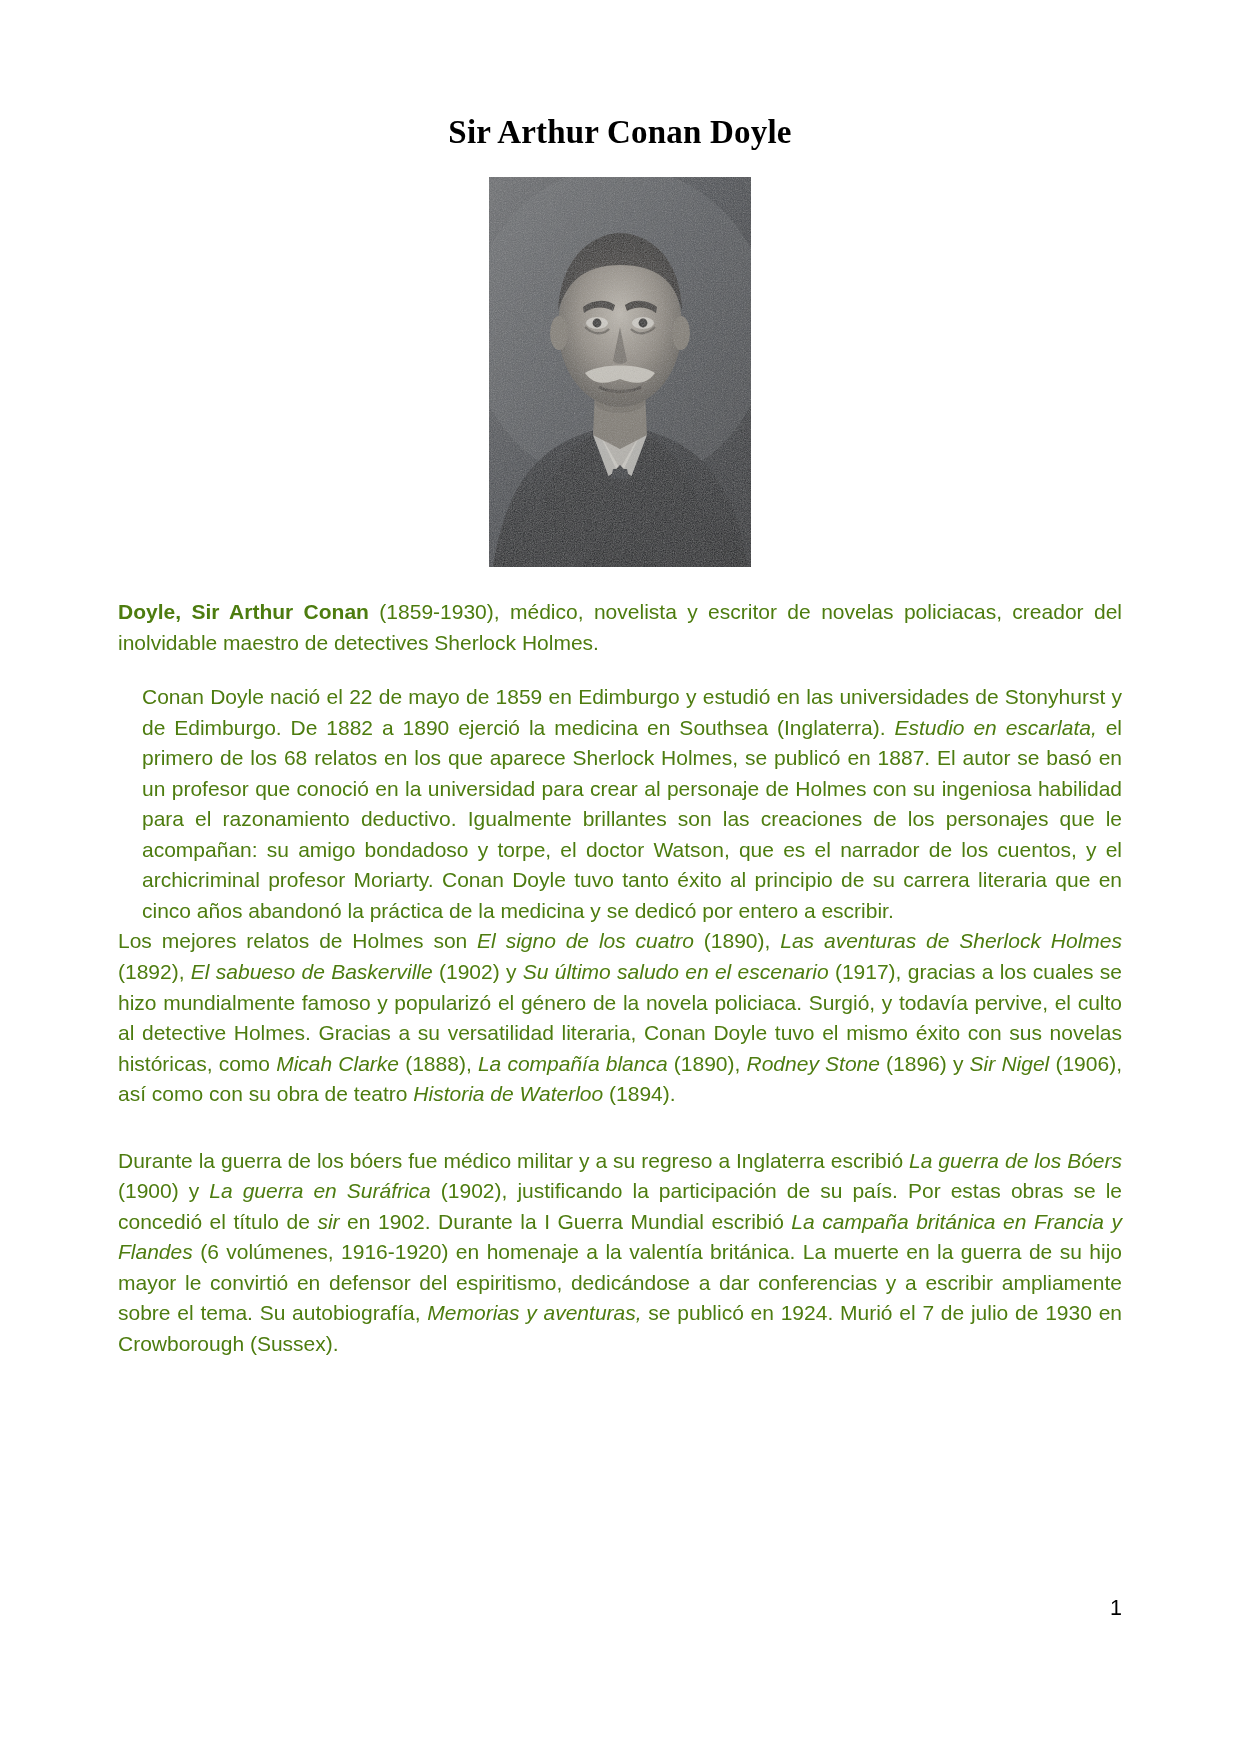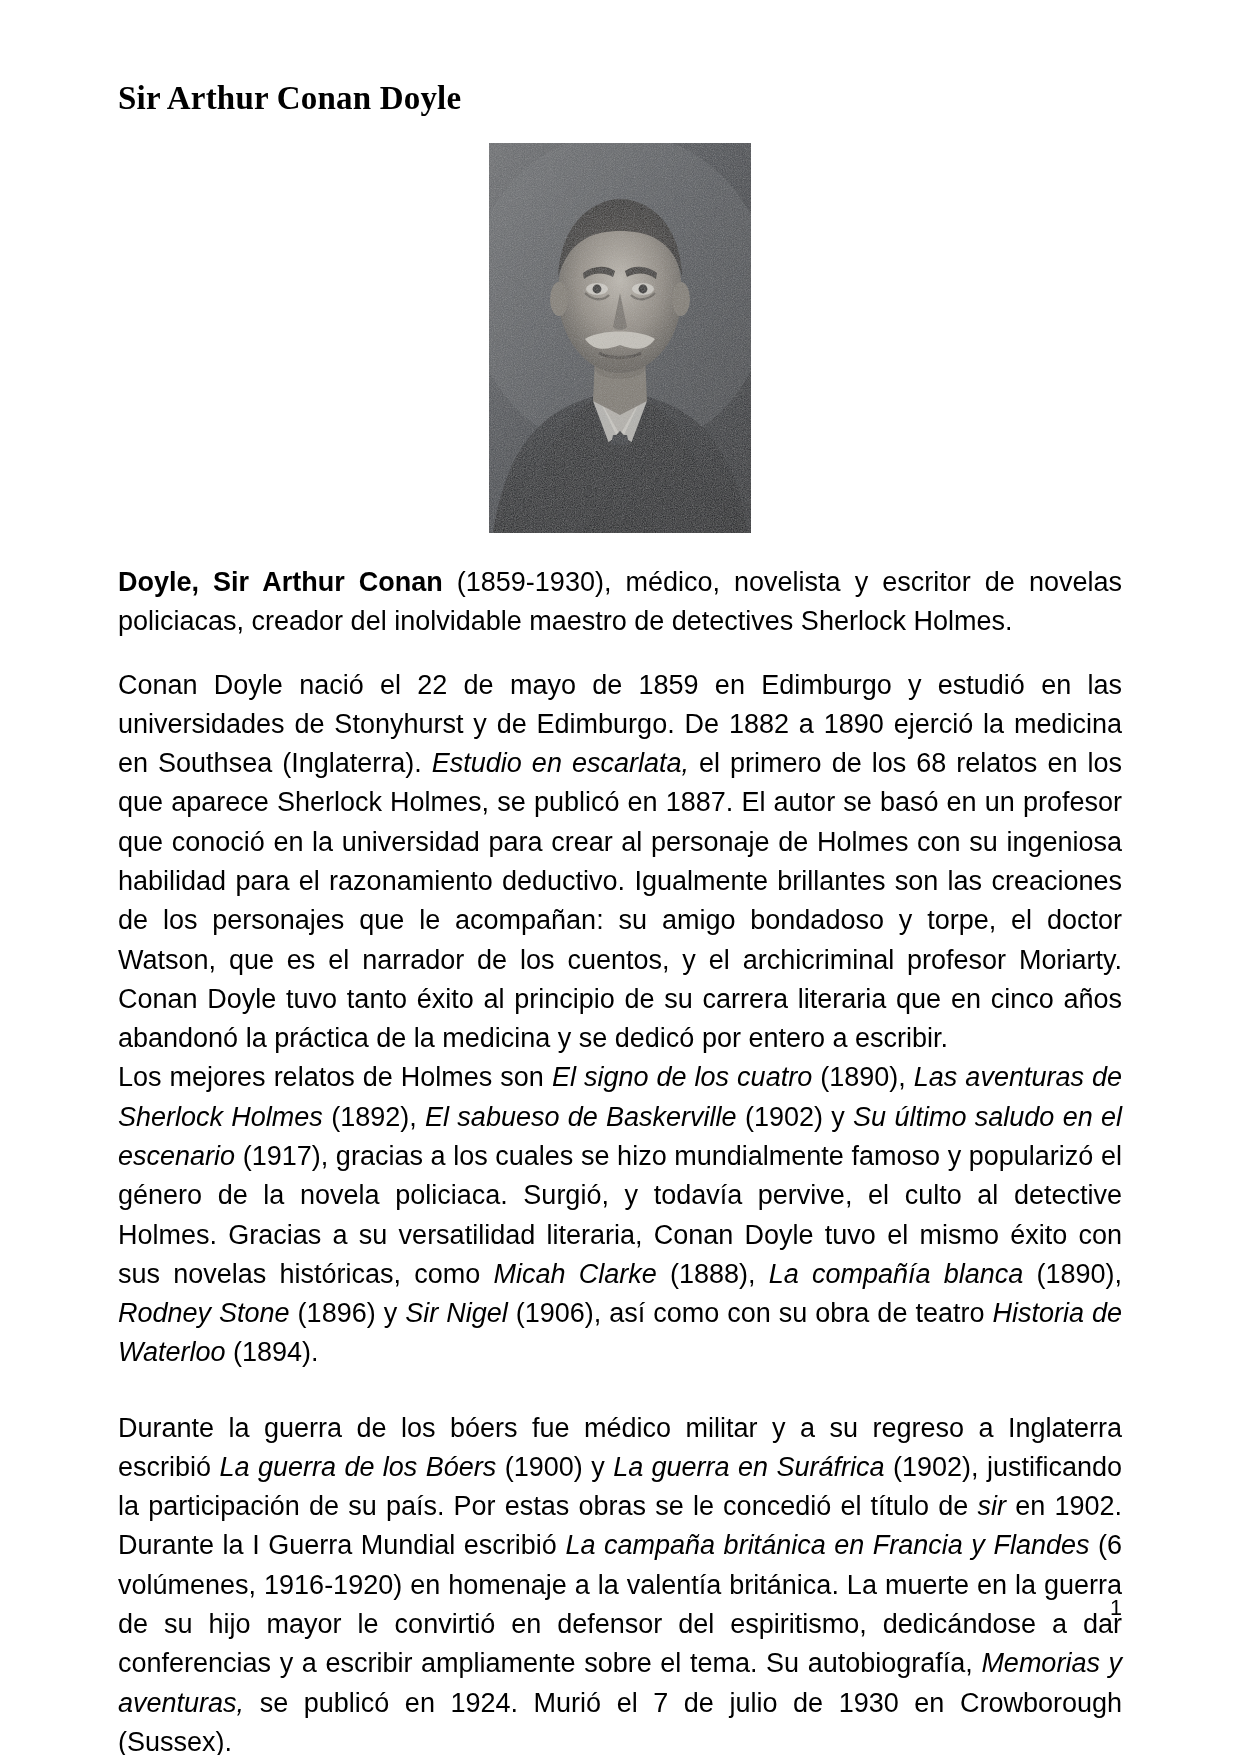--- a/index.html
+++ b/index.html
@@ -20,53 +20,53 @@
   .content {
     position: absolute;
     left: 118px;
     top: 0;
     width: 1004px;
   }
   .doc-title {
     font-family: "Liberation Serif", serif;
     font-weight: bold;
     font-size: 33px;
-    text-align: left;
+    text-align: center;
     color: #000000;
     margin: 0;
-    padding-top: 80px;
+    padding-top: 114px;
     letter-spacing: 0.2px;
   }
   .portrait-wrap {
     text-align: center;
     margin-top: 26px;
   }
   .portrait {
     display: inline-block;
     width: 262px;
     height: 390px;
     position: relative;
     overflow: hidden;
     background: #2b2f36;
   }
   .portrait .ph-layer {
     position: absolute;
     inset: 0;
   }
   .para {
-    font-size: 27px;
+    font-size: 21px;
     line-height: 1.455;
-    color: #000000;
+    color: #4d7c0f;
     text-align: justify;
     margin: 0;
     -webkit-hyphens: none;
     hyphens: none;
   }
   .para.p1 { margin-top: 26px; }
-  .para.p2 { margin-top: 24px; }
+  .para.p2 { margin-top: 24px; margin-left: 24px; }
   .para.p3 { }
   .para.p4 { margin-top: 36px; }
   .para b { font-weight: bold; }
   .para i { font-style: italic; }
   .page-number {
     position: absolute;
     left: 0;
     right: 118px;
     top: 1596px;
     text-align: right;

